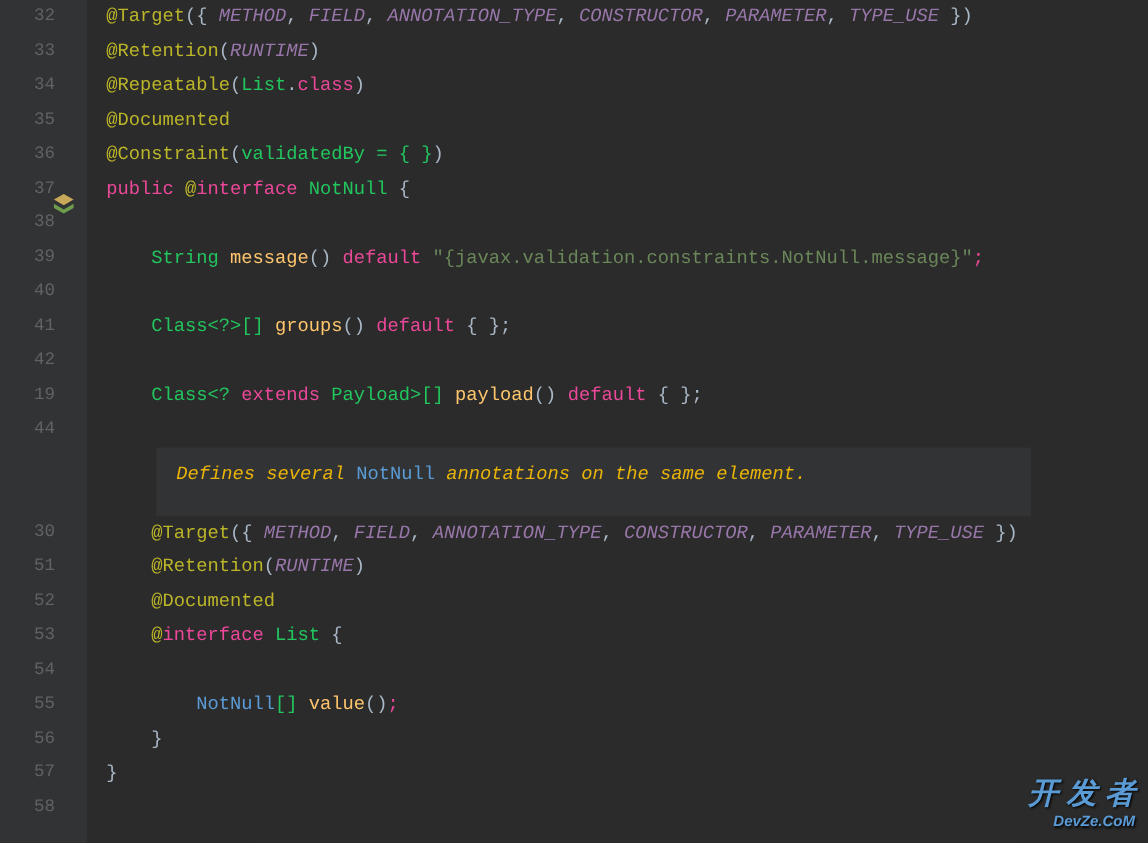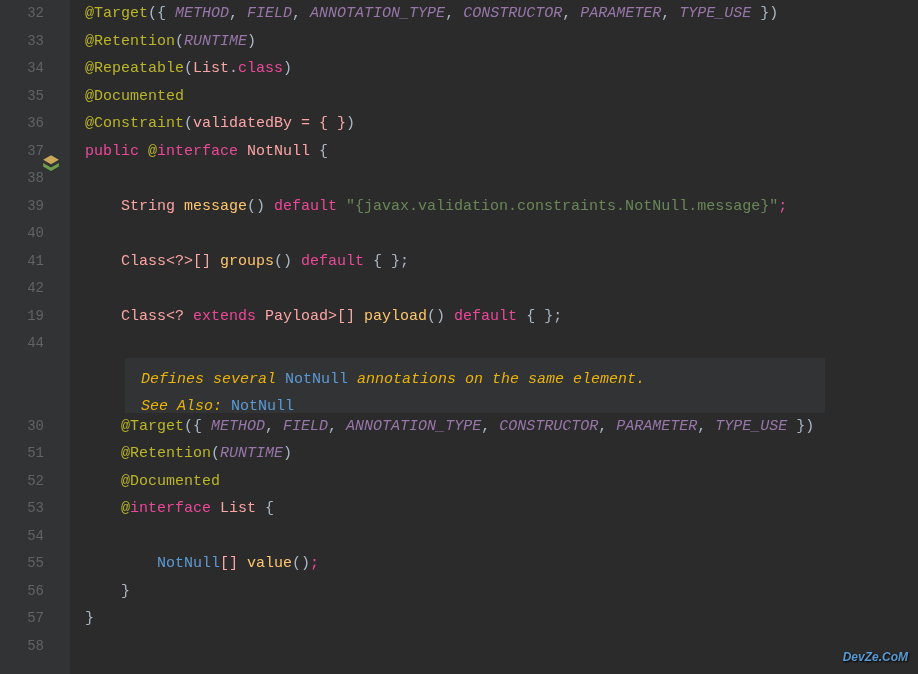--- a/index.html
+++ b/index.html
@@ -62,21 +62,21 @@
       top: 151px;
       width: 4px;
       height: 27px;
       background: #4a88c7;
     }
     .annotation { color: #bbb529; }
     .keyword { color: #ec4899; }
     .type { color: #9876aa; font-style: italic; }
     .method-name { color: #ffc66d; }
     .string { color: #6a8759; }
-    .identifier { color: #fca5a5; }
+    .identifier { color: #22c55e; }
     .punct { color: #a9b7c6; }
     .link-type { color: #5b9bd5; }
     .doc-bg {
       background: #313335;
       padding: 8px 16px;
       margin-left: 40px;
       width: 700px;
     }
     .doc-text { color: #eab308; font-style: italic; }
     .doc-link { color: #5b9bd5; }
@@ -144,28 +144,28 @@
     <div class="code-line"><span class="keyword">public </span><span class="annotation">@</span><span class="keyword">interface </span><span class="identifier">NotNull </span><span class="punct">{</span></div>
     <div class="code-line"></div>
     <div class="code-line"><span>    </span><span class="identifier">String </span><span class="method-name">message</span><span class="punct">() </span><span class="keyword">default </span><span class="string">"{javax.validation.constraints.NotNull.message}"</span><span class="keyword">;</span></div>
     <div class="code-line"></div>
     <div class="code-line"><span>    </span><span class="identifier">Class&lt;?&gt;[] </span><span class="method-name">groups</span><span class="punct">() </span><span class="keyword">default </span><span class="punct">{ };</span></div>
     <div class="code-line"></div>
     <div class="code-line"><span>    </span><span class="identifier">Class&lt;? </span><span class="keyword">extends </span><span class="identifier">Payload&gt;[] </span><span class="method-name">payload</span><span class="punct">() </span><span class="keyword">default </span><span class="punct">{ };</span></div>
     <div class="code-line"></div>
     <div class="doc-bg" style="height:55px">
       <div><span class="doc-text">Defines several </span><span class="doc-link">NotNull</span><span class="doc-text"> annotations on the same element.</span></div>
-      <div><span class="doc-text">See Also: </span><span class="doc-link">NotNull</span></div>
     </div>
     <div class="code-line"><span>    </span><span class="annotation">@Target</span><span class="punct">({ </span><span class="type">METHOD</span><span class="punct">, </span><span class="type">FIELD</span><span class="punct">, </span><span class="type">ANNOTATION_TYPE</span><span class="punct">, </span><span class="type">CONSTRUCTOR</span><span class="punct">, </span><span class="type">PARAMETER</span><span class="punct">, </span><span class="type">TYPE_USE</span><span class="punct"> })</span></div>
     <div class="code-line"><span>    </span><span class="annotation">@Retention</span><span class="punct">(</span><span class="type">RUNTIME</span><span class="punct">)</span></div>
     <div class="code-line"><span>    </span><span class="annotation">@Documented</span></div>
     <div class="code-line"><span>    </span><span class="annotation">@</span><span class="keyword">interface </span><span class="identifier">List </span><span class="punct">{</span></div>
     <div class="code-line"></div>
     <div class="code-line"><span>        </span><span class="link-type">NotNull</span><span class="identifier">[] </span><span class="method-name">value</span><span class="punct">()</span><span class="keyword">;</span></div>
     <div class="code-line"><span>    </span><span class="punct">}</span></div>
     <div class="code-line"><span class="punct">}</span></div>
   </div>
 </div>
 
 <div class="watermark">
+  <div class="wm1">开 发 者</div>
   <div class="wm2">DevZe.CoM</div>
 </div>
 
 </body></html>

